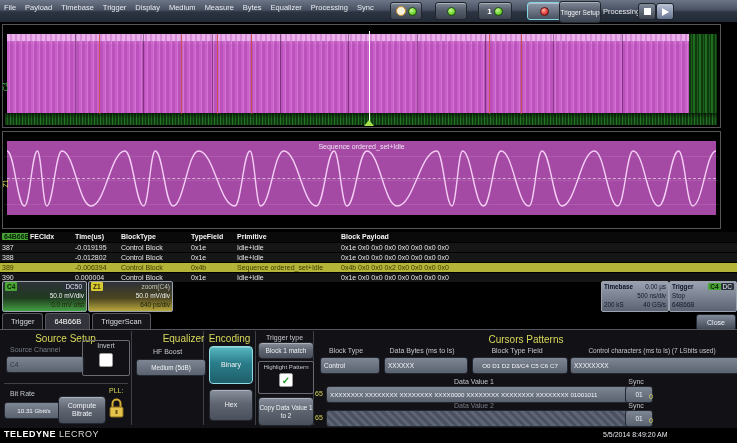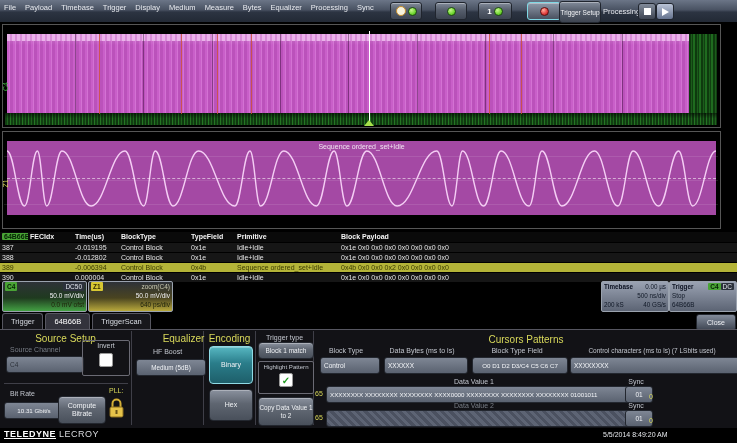--- a/index.html
+++ b/index.html
@@ -99,21 +99,21 @@
   .field{border-radius:3px;border:1px solid #23272f;background:linear-gradient(#7e8694,#5a6270);
     color:#f2f4f7;font-size:6.5px;display:flex;align-items:center;padding:0 3px;overflow:hidden;white-space:nowrap;}
   .field.dimtext{color:#2e333c;}
   .field.center{justify-content:center;}
   .field.hatch{background:repeating-linear-gradient(45deg,#4b5160 0 3px,#5d6474 3px 6px);color:rgba(230,230,235,.25);}
   .frame{border:1px solid #6a6a74;border-radius:2px;}
   .cb{width:12px;height:12px;background:#fff;border:1px solid #9a9a9a;border-radius:2px;
     display:flex;align-items:center;justify-content:center;font-size:10px;font-weight:bold;color:#1f9b1f;}
   
   .logo{left:4px;top:429px;color:#fff;font-size:9px;letter-spacing:.5px;}
-  .logo b{font-weight:bold;text-decoration:underline;} .logo span{font-weight:normal;color:#d8dade;}
+  .logo b{font-weight:bold;} .logo span{font-weight:normal;color:#d8dade;}
   .datetime{left:603px;top:431px;color:#e6e8ec;font-size:7px;}
 </style>
 </head>
 <body>
 
 <div class="abs topbar">
   <div class="abs menu">
     <span>File</span>
     <span>Payload</span>
     <span>Timebase</span>

